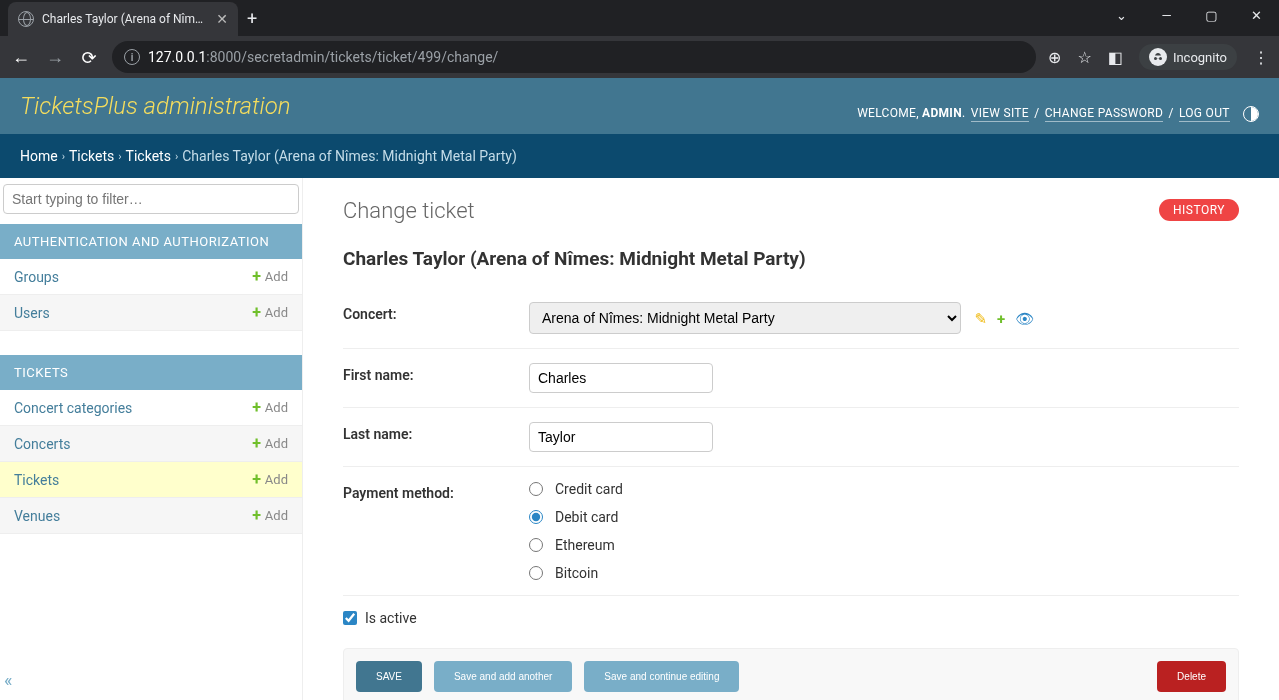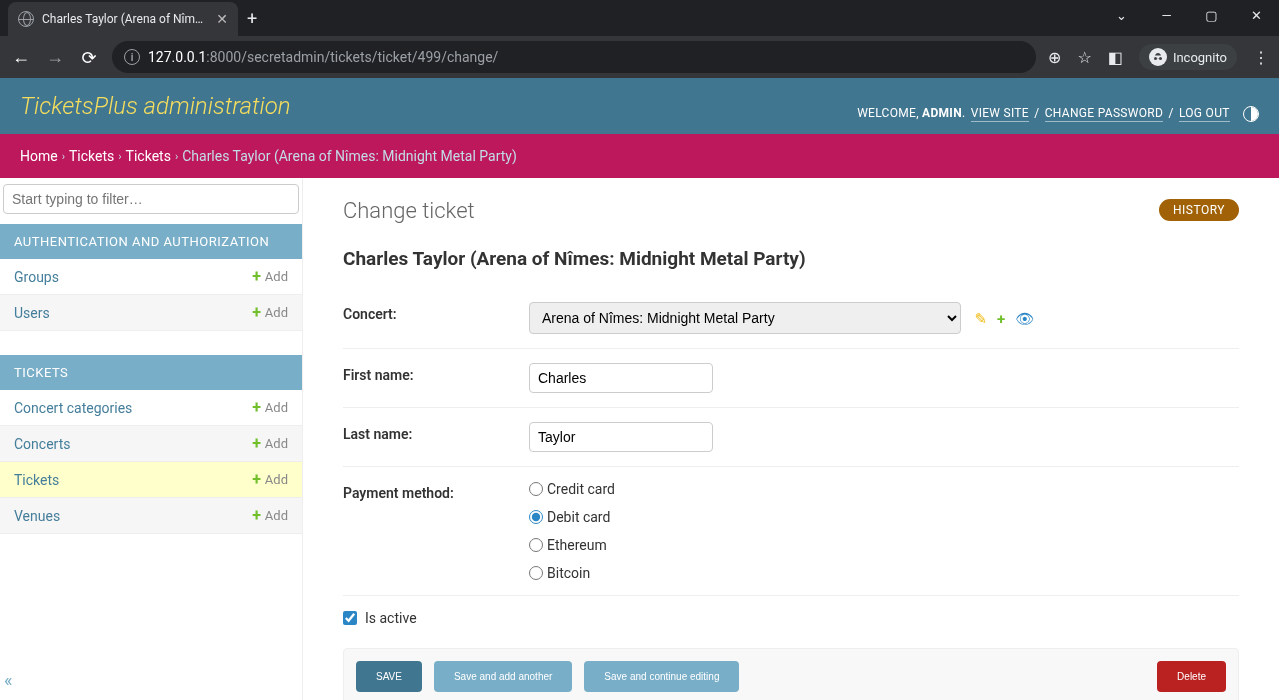--- a/index.html
+++ b/index.html
@@ -31,57 +31,57 @@
 
   
   .admin-header { background:#417690; color:#fff; display:flex; align-items:center; height:56px; padding:0 20px; }
   .brand { color:#f5dd5d; font-size:24px; font-weight:300;font-style:italic; }
   .user-tools { margin-left:auto; font-size:12px; letter-spacing:.3px;margin-top:16px; }
   .user-tools strong { font-weight:700; }
   .user-tools a { color:#fff; text-decoration:none; border-bottom:1px solid rgba(255,255,255,.5); padding-bottom:1px; margin:0 2px; }
   .theme-toggle { display:inline-block; width:16px; height:16px; border:1.5px solid #fff; border-radius:50%; vertical-align:middle; margin-left:8px; position:relative; overflow:hidden; }
   .theme-toggle::after { content:""; position:absolute; top:0; bottom:0; left:50%; right:0; background:#fff; }
 
-  .breadcrumbs { background:#be185d; color:#c4dce8; padding:10px 20px; font-size:14px; }
+  .breadcrumbs { background:#0c4a6e; color:#c4dce8; padding:10px 20px; font-size:14px; }
   .breadcrumbs a { color:#fff; text-decoration:none; }
   .breadcrumbs .sep { margin:0 4px; font-size:11px; }
 
   .main { display:flex; height:calc(700px - 78px - 56px - 44px); }
   .sidebar { width:303px; border-right:1px solid #eee; padding-top:6px; position:relative; }
   .filter-input { width:calc(100% - 6px); margin:0 3px 10px; border:1px solid #ccc; padding:6px 8px; font-size:14px; color:#666; }
   .app-label { background:#79aec8; color:#fff; font-size:13px; font-weight:400; letter-spacing:.5px; padding:10px 14px; }
   .model-row { display:flex; align-items:center; justify-content:space-between; padding:8px 14px; border-bottom:1px solid #eee; background:#fff; }
   .model-row.alt { background:#f6f6f6; }
   .model-row.sel { background:#ffffcc; }
   .model-row a { color:#447e9b; text-decoration:none; font-size:14px; }
   .add-link { color:#888; font-size:13px; display:flex; align-items:center; gap:4px; }
   .add-link .plus { color:#70bf2b; font-weight:bold; font-size:16px; }
   .app-gap { height:24px; }
   .collapse { position:absolute; bottom:10px; left:4px; color:#79aec8; font-size:18px; }
 
   .content { flex:1; padding:20px 40px 20px 40px; overflow:auto; }
   .content h1 { font-size:22px; font-weight:300; color:#666; margin-bottom:24px; }
   .objtools { float:right; margin-top:-46px; }
-  .history-btn { background:#a16207; color:#fff; border-radius:15px; padding:4px 14px; font-size:12px; text-decoration:none; letter-spacing:.5px; }
+  .history-btn { background:#ef4444; color:#fff; border-radius:15px; padding:4px 14px; font-size:12px; text-decoration:none; letter-spacing:.5px; }
   .obj-title { font-size:19px; font-weight:700; color:#333; margin-bottom:18px; }
 
   .form-row { display:flex; padding:14px 0; border-bottom:1px solid #eee; }
   .form-row label { width:186px; font-weight:600; font-size:14px; padding-top:4px; }
   .form-row .field { flex:1; }
   select, input[type=text] { border:1px solid #ccc; border-radius:4px; padding:6px 8px; font-size:14px; }
   .concert-select { width:432px; }
   .txt { width:184px; }
   .rel-icons { display:inline-flex; gap:10px; margin-left:10px; vertical-align:middle; }
   .rel-icons span { font-size:15px; }
   .pencil { color:#efb80b; }
   .plus-rel { color:#70bf2b; font-weight:bold; }
   .eye { color:#2b86c5; }
 
   .radio-list { display:flex; flex-direction:column; gap:12px; }
-  .radio-item { display:flex; align-items:center; gap:4px; font-size:14px; }
+  .radio-item { display:flex; align-items:center; gap:12px; font-size:14px; }
   input[type=radio], input[type=checkbox] { width:14px; height:14px; accent-color:#2b86c5; }
 
   .checkbox-row { padding:14px 0 22px; display:flex; align-items:center; gap:8px; }
 
   .submit-row { background:#f8f8f8; border:1px solid #eee; padding:12px; display:flex; align-items:center; gap:12px; border-radius:4px; }
   .btn { border:none; padding:10px 20px; font-size:10px; color:#fff; border-radius:4px; cursor:pointer; }
   .btn.default { background:#417690; }
   .btn.alt2 { background:#79aec8; }
   .btn.delete { background:#ba2121; margin-left:auto; }
 </style>

